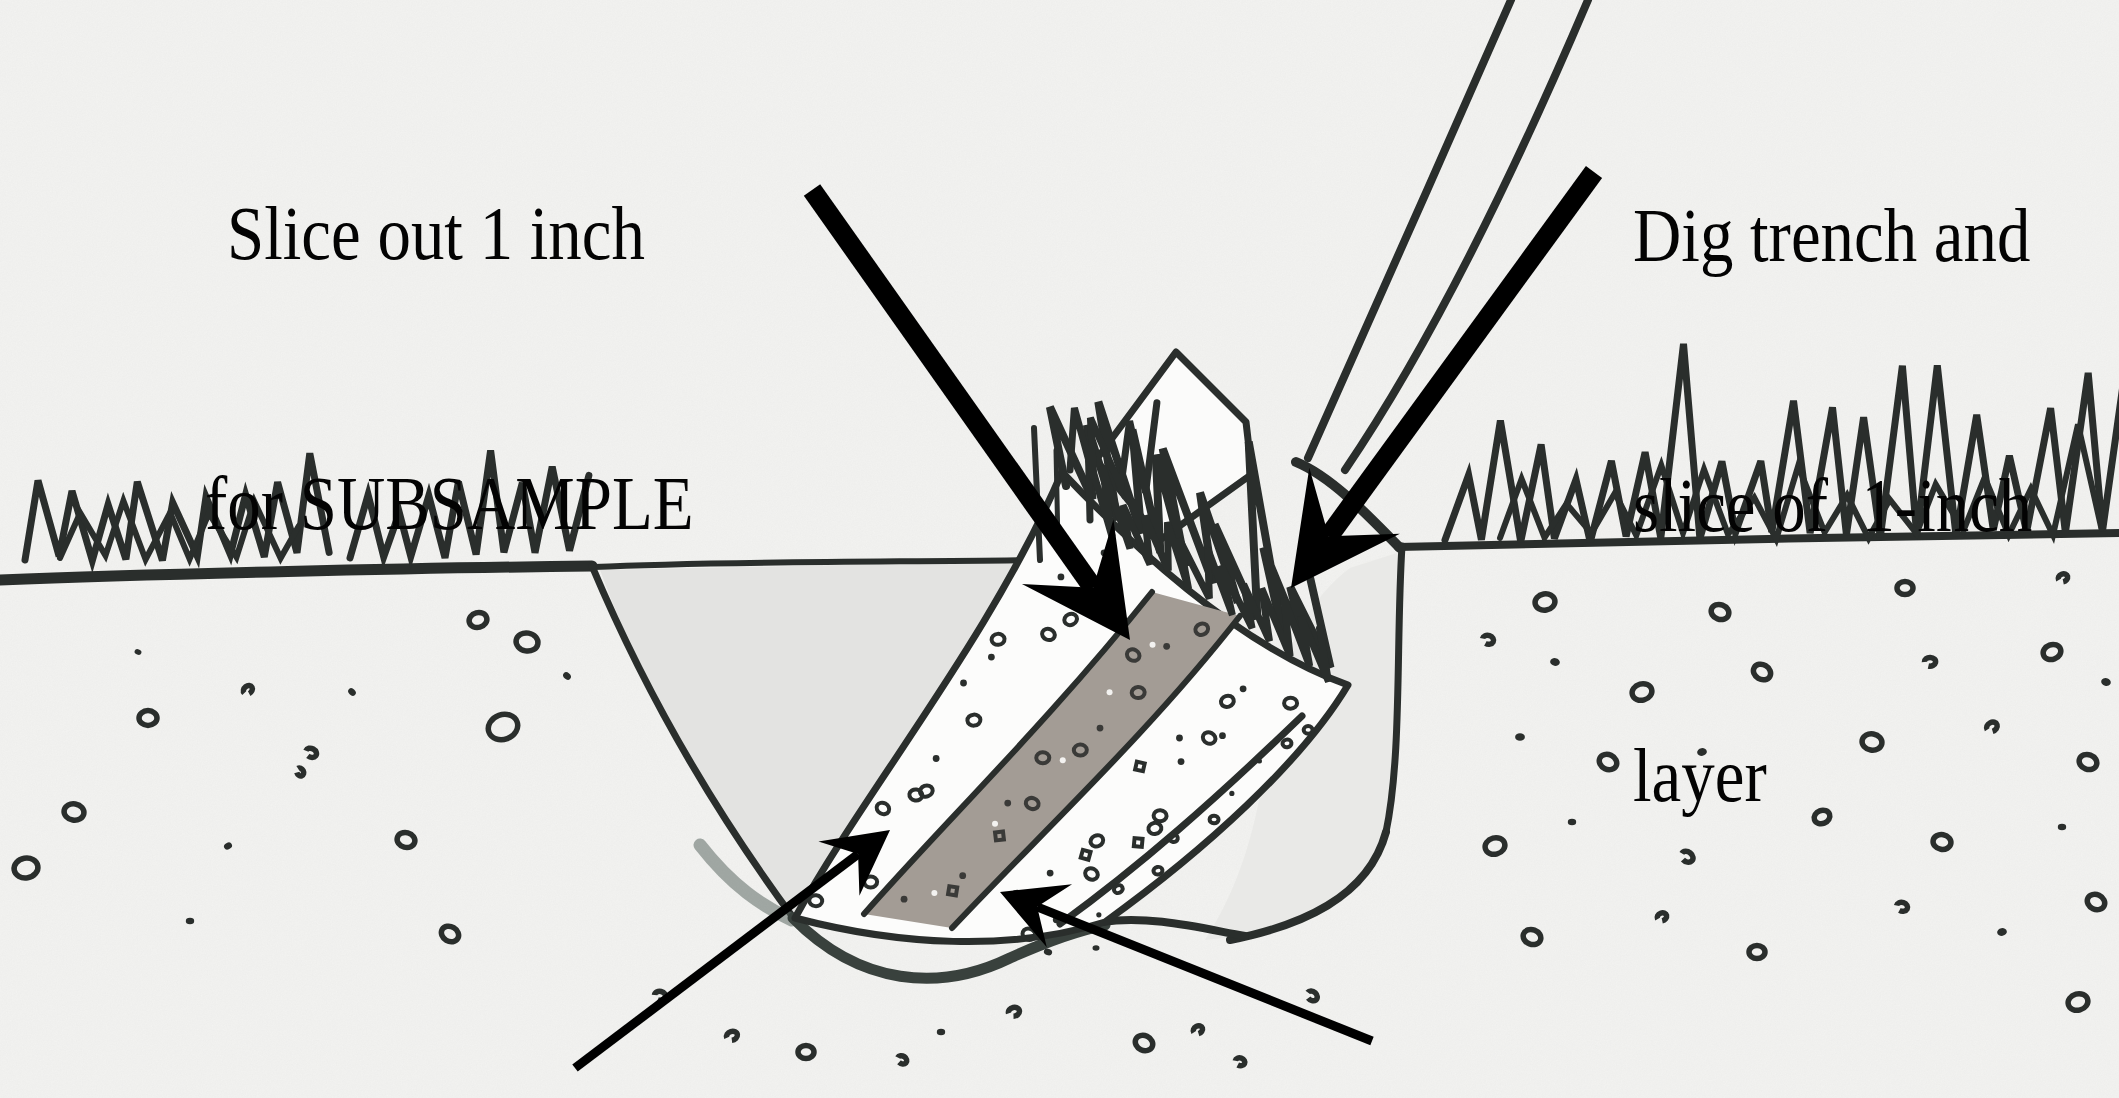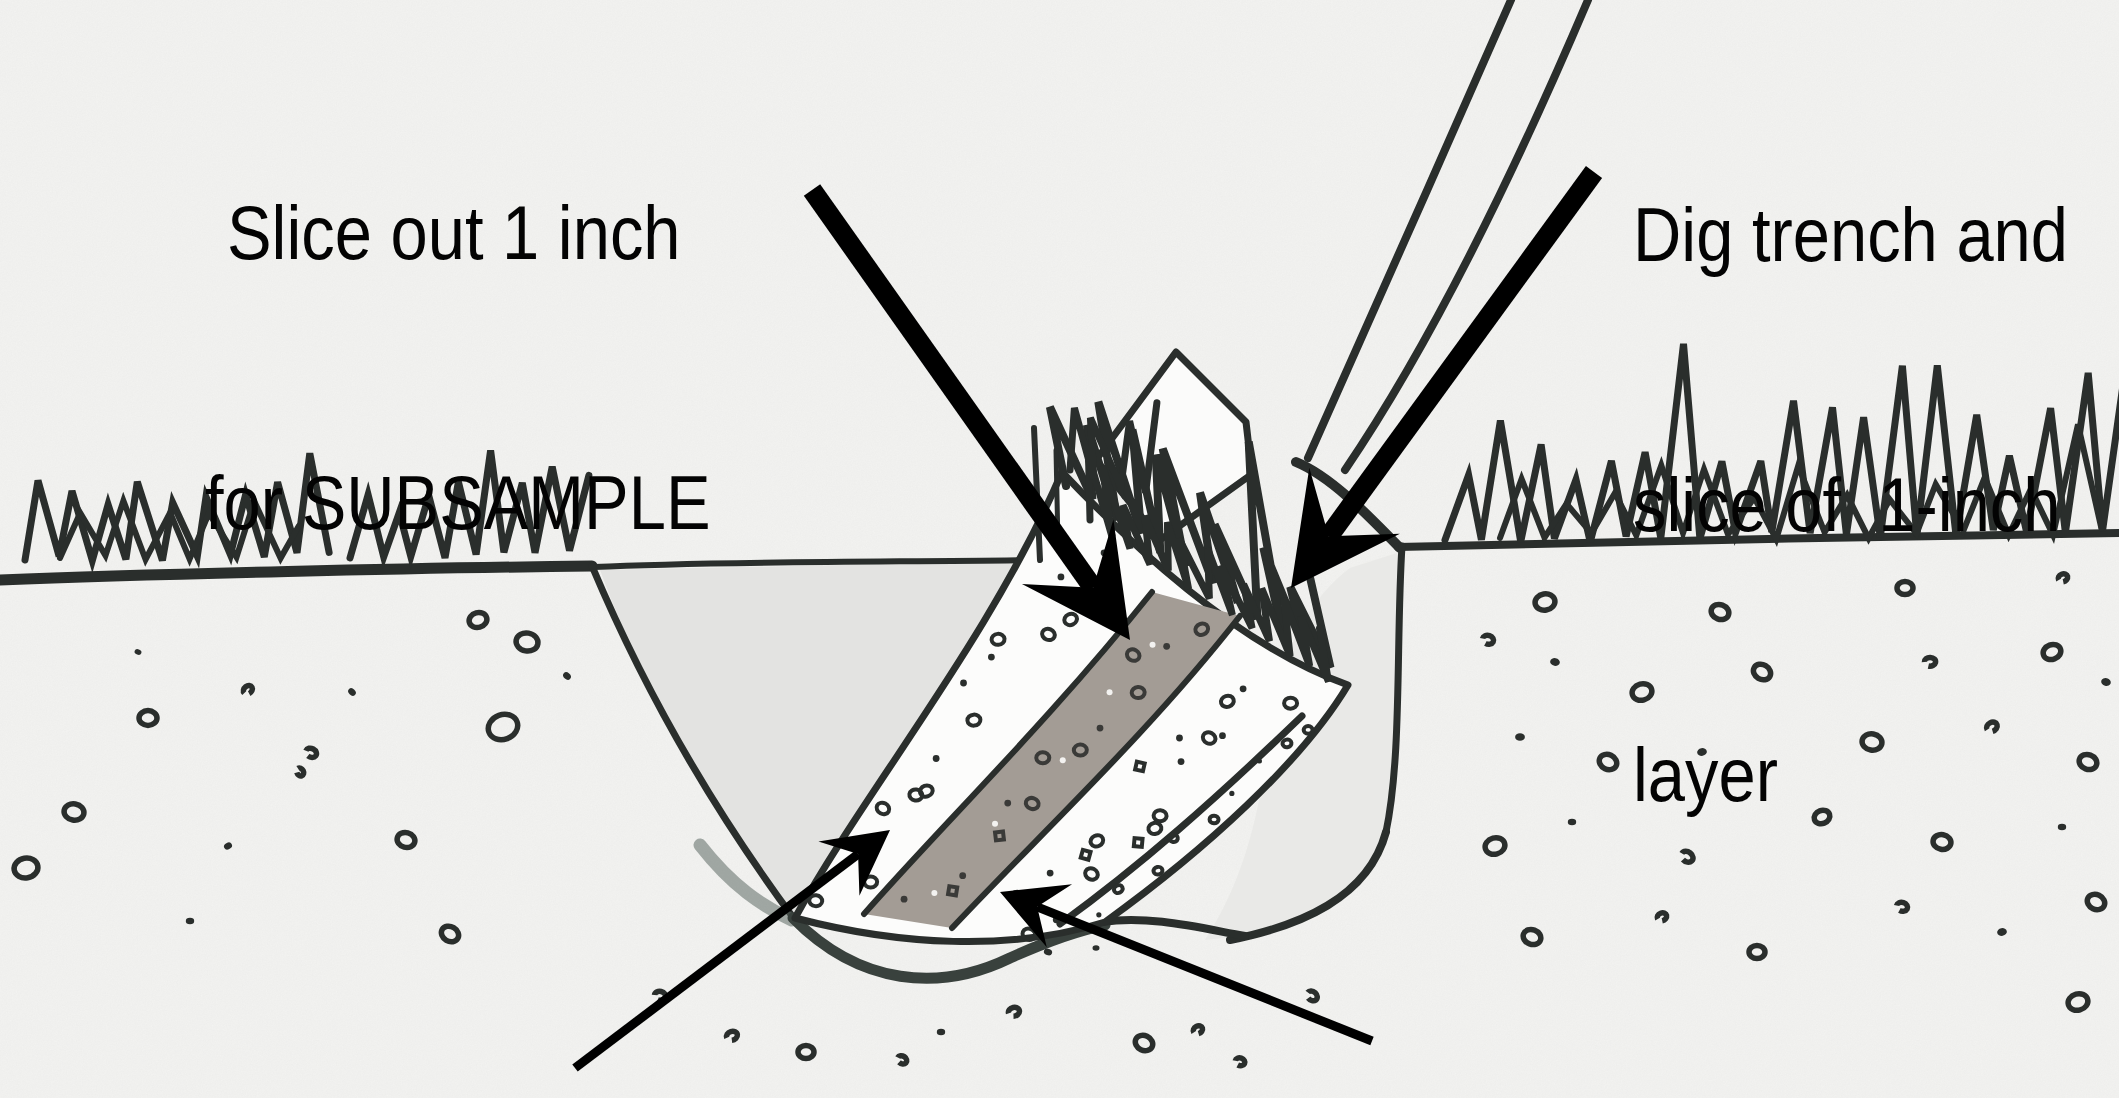--- a/index.html
+++ b/index.html
@@ -1,21 +1,21 @@
 <!DOCTYPE html>
 <html><head>
 <meta charset="utf-8">
 <style>
   html,body{margin:0;padding:0;background:#e8e8e8;}
   #canvas{
     position:relative;
     width:2119px;height:1098px;
     overflow:hidden;
     background:var(--paper,#f5f5f3);
-    font-family:Liberation Sans, sans-serif;
+    font-family:Liberation Serif, serif;
   }
   #art{position:absolute;left:0;top:0;}
   .anno{
     position:absolute;
     color:var(--annotation,#000);
     font-size:76px;
     line-height:90px;
     white-space:pre;
     transform:scaleX(0.88);
     transform-origin:0 0;

